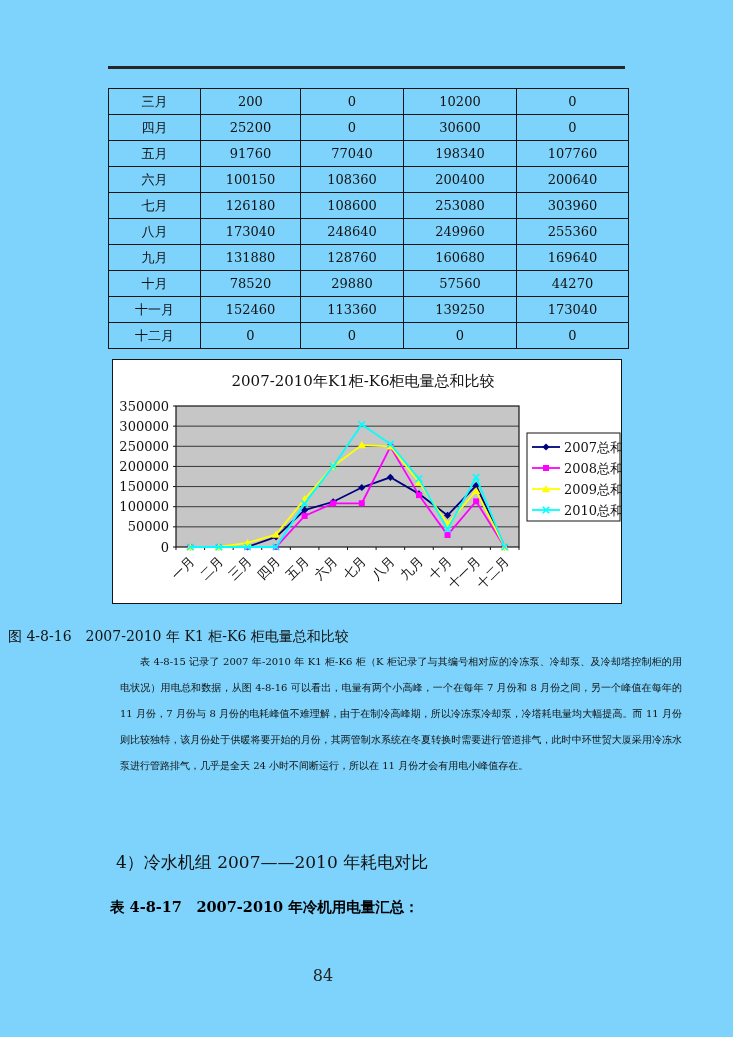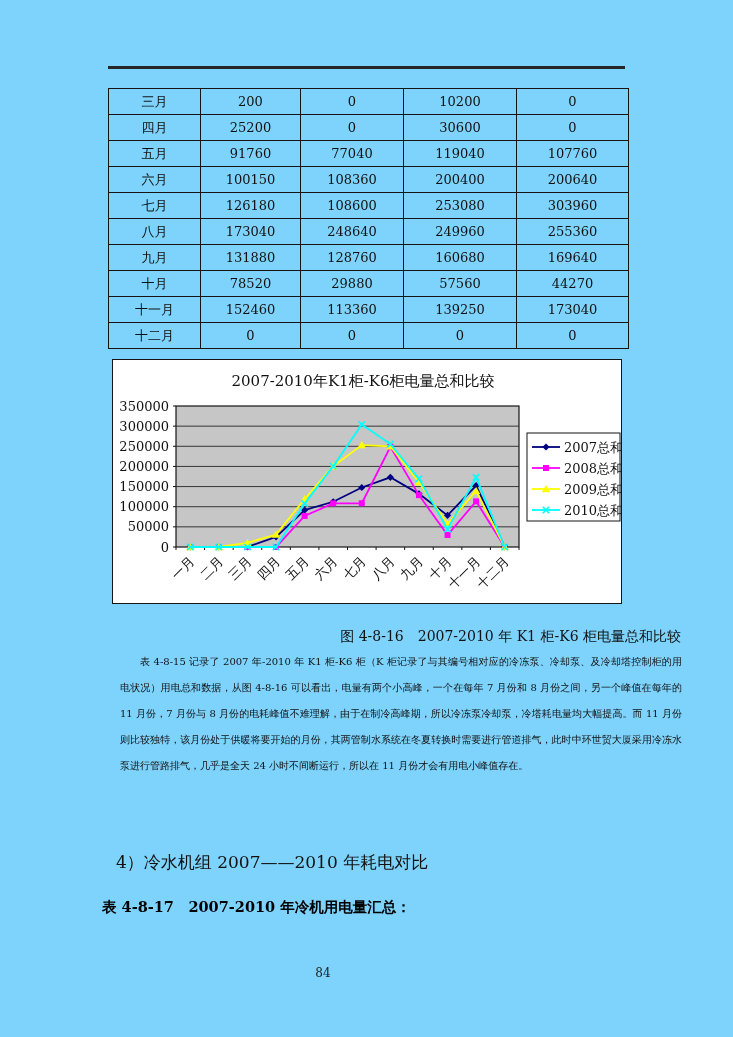--- a/index.html
+++ b/index.html
@@ -16,30 +16,30 @@
     border:1px solid #151515;height:25px;text-align:center;vertical-align:middle;
     font-size:13px;padding:0;color:#111;
   }
   .chart-frame{
     position:absolute;left:112px;top:359px;width:508px;height:243px;
     border:1.5px solid #151515;background:#ffffff;
   }
   .chart-frame svg{display:block;width:100%;height:100%;}
   .chart-frame svg text{font-family:"DejaVu Serif","Liberation Serif",serif;fill:#111;}
   .figure-caption{
-    position:absolute;left:0;top:628px;width:681px;text-align:right;
-    font-size:14px;color:#111;
+    position:absolute;left:0;top:628px;width:681px;text-align:left;
+    font-size:14px;color:#111;padding-left:8px;
   }
   .body-paragraph{
     position:absolute;left:88px;top:649px;width:562px;
     font-size:10px;line-height:26px;text-align:justify;text-indent:2em;color:#111;margin-left:32px;
   }
   .section-item{position:absolute;left:116px;top:851px;font-size:17px;color:#111;}
-  .table-heading{position:absolute;left:102px;top:898px;font-size:14.5px;font-weight:bold;color:#000;}
-  .page-number{position:absolute;left:0;top:966px;width:646px;text-align:center;font-size:12px;color:#222;}
+  .table-heading{position:absolute;left:110px;top:898px;font-size:14.5px;font-weight:bold;color:#000;}
+  .page-number{position:absolute;left:0;top:966px;width:646px;text-align:center;font-size:16px;color:#222;}
 </style>
 </head>
 <body>
 
 <div class="page">
   <div class="top-rule"></div>
 
   <table class="month-table">
     <colgroup>
       <col style="width:92px">
@@ -60,21 +60,21 @@
           <td>四月</td>
           <td>25200</td>
           <td>0</td>
           <td>30600</td>
           <td>0</td>
         </tr>
         <tr>
           <td>五月</td>
           <td>91760</td>
           <td>77040</td>
-          <td>119040</td>
+          <td>198340</td>
           <td>107760</td>
         </tr>
         <tr>
           <td>六月</td>
           <td>100150</td>
           <td>108360</td>
           <td>200400</td>
           <td>200640</td>
         </tr>
         <tr>

